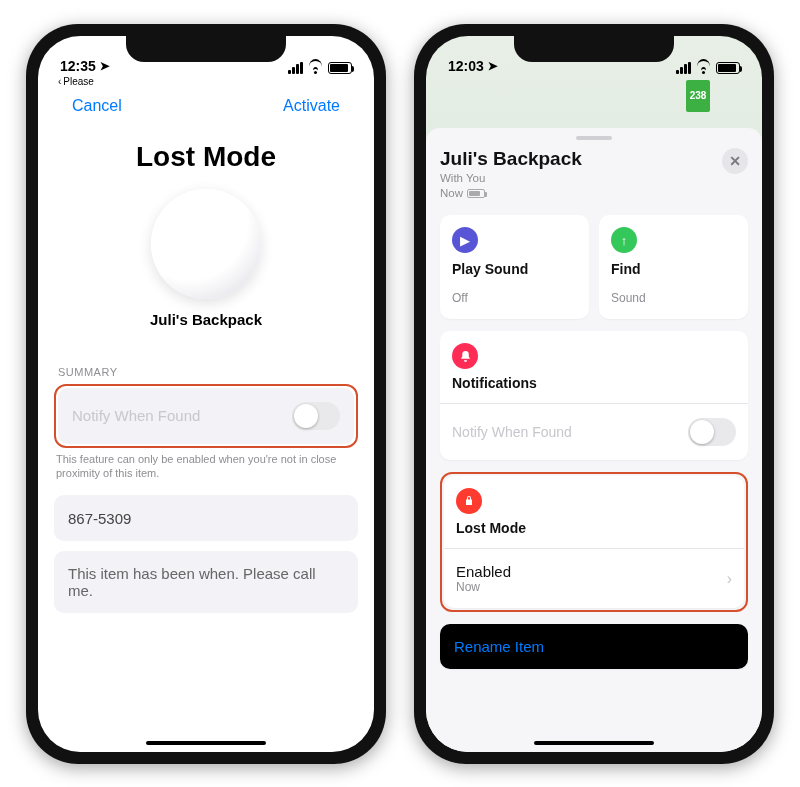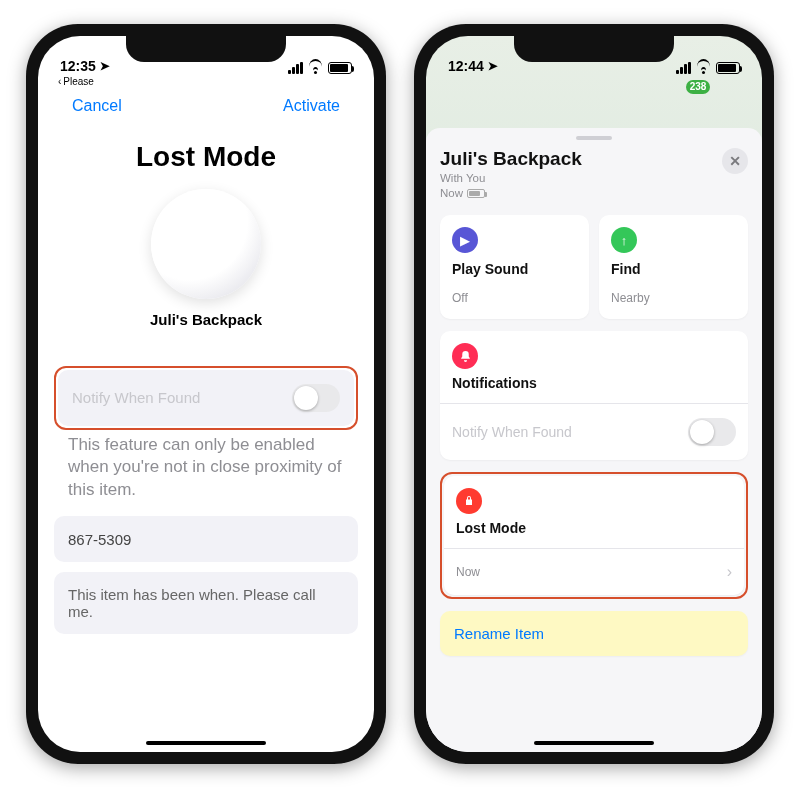--- a/index.html
+++ b/index.html
@@ -166,40 +166,40 @@
     box-shadow:0 1px 3px rgba(0,0,0,.3);
   }
   .highlight-box {
     border:2px solid var(--highlight);
     border-radius:12px;
     padding:2px;
     margin-bottom:4px;
   }
   .highlight-box .cell { margin-bottom:0; }
   .footnote {
-    font-size:17px;
+    font-size:11px;
     color: var(--grey-text);
     line-height:1.35;
-    margin:4px 14px 14px;
+    margin:4px 2px 14px;
   }
   .home-ind {
     position:absolute;bottom:7px;left:50%;transform:translateX(-50%);
     width:120px;height:4px;background:#000;border-radius:3px;
   }
 
   
   .screen.right-bg { background: linear-gradient(#e8efe6,#e2ece2 120px,#f6f6f8 120px,#f6f6f8);}
   .map-stub {
     height: 44px;
     position: relative;
   }
   .route-badge {
     position:absolute; right:52px; top:4px;
     background:#3cb043;color:#fff;font-size:10px;font-weight:700;
-    width:24px;height:14px;border-radius:8px;
+    width:24px;height:32px;border-radius:2px;
     display:flex;align-items:center;justify-content:center;
   }
   .sheet {
     position:absolute;
     left:0;right:0;bottom:0;
     top:92px;
     background: rgba(246,246,248,.98);
     border-top-left-radius:14px;
     border-top-right-radius:14px;
     padding: 8px 14px 0;
@@ -257,21 +257,21 @@
   .lm-row .s{font-size:12px;color:var(--grey-text);}
   .chev{color:var(--grey-light-text);font-size:16px;}
 
   .highlight-card{
     border:2px solid var(--highlight);
     border-radius:12px;padding:2px;margin-top:12px;
   }
   .highlight-card .card{margin-top:0;border-radius:10px;}
 
   .link-card{
-    background:#fef9c3;border-radius:10px;margin-top:12px;overflow:hidden;
+    background:#000000;border-radius:10px;margin-top:12px;overflow:hidden;
     box-shadow:0 1px 2px rgba(0,0,0,.04);
   }
   .link-row{
     padding:14px 14px;font-size:15px;
     border-top:1px solid var(--grey-line);
   }
   .link-row:first-child{border-top:none;}
   .link-blue{color:var(--ios-blue);}
   .link-red{color:var(--ios-red);}
 
@@ -314,20 +314,21 @@
     <div class="nav-row">
       <span>Cancel</span>
       <span style="font-weight:500;">Activate</span>
     </div>
 
     <div class="left-content">
       <div class="big-title">Lost Mode</div>
       <div class="airtag"></div>
       <div class="item-name">Juli's Backpack</div>
 
+      <div class="section-label">SUMMARY</div>
 
       <div class="highlight-box">
         <div class="cell dim">
           <span>Notify When Found</span>
           <span class="toggle"></span>
         </div>
       </div>
       <div class="footnote">This feature can only be enabled when you're not in close proximity of this item.</div>
 
       <div class="cell">
@@ -341,21 +342,21 @@
     <div class="home-ind"></div>
   </div>
 </div>
 
 <div class="phone">
   <div class="screen right-bg">
     <div class="notch"></div>
 
     <div class="status">
       <span class="clock">
-        <span>12:44</span>
+        <span>12:03</span>
         <span class="loc-arrow">➤</span>
       </span>
       <span class="right">
         <span class="sig-bars">
             <i></i>
             <i></i>
             <i></i>
             <i></i>
           </span>
         <span class="wifi">
@@ -394,21 +395,21 @@
 
       <div class="tile-row">
         <div class="tile">
           <div class="icon-c" style="background:var(--ios-purple);">▶</div>
           <div class="tile-title">Play Sound</div>
           <div class="tile-sub">Off</div>
         </div>
         <div class="tile">
           <div class="icon-c" style="background:var(--ios-green);">↑</div>
           <div class="tile-title">Find</div>
-          <div class="tile-sub">Nearby</div>
+          <div class="tile-sub">Sound</div>
         </div>
       </div>
 
       <div class="card">
         <div class="card-pad">
           <div class="icon-c" style="background:var(--ios-pink);">
             <svg width="13" height="13" viewBox="0 0 24 24" fill="#fff">
                 <path d="M12 2a6 6 0 0 0-6 6v4l-2 3v1h16v-1l-2-3V8a6 6 0 0 0-6-6zm0 20a3 3 0 0 0 3-3H9a3 3 0 0 0 3 3z"></path>
               </svg>
           </div>
@@ -425,20 +426,21 @@
           <div class="card-pad">
             <div class="icon-c" style="background:var(--ios-red);">
               <svg width="12" height="12" viewBox="0 0 24 24" fill="#fff">
                   <path d="M12 2a4 4 0 0 0-4 4v3H6v11h12V9h-2V6a4 4 0 0 0-4-4zm-2 7V6a2 2 0 1 1 4 0v3h-4z"></path>
                 </svg>
             </div>
             <div class="card-title">Lost Mode</div>
           </div>
           <div class="lm-row">
             <div class="col">
+              <div class="t">Enabled</div>
               <div class="s">Now</div>
             </div>
             <span class="chev">›</span>
           </div>
         </div>
       </div>
 
       <div class="link-card">
         <div class="link-row link-blue">Rename Item</div>
       </div>

